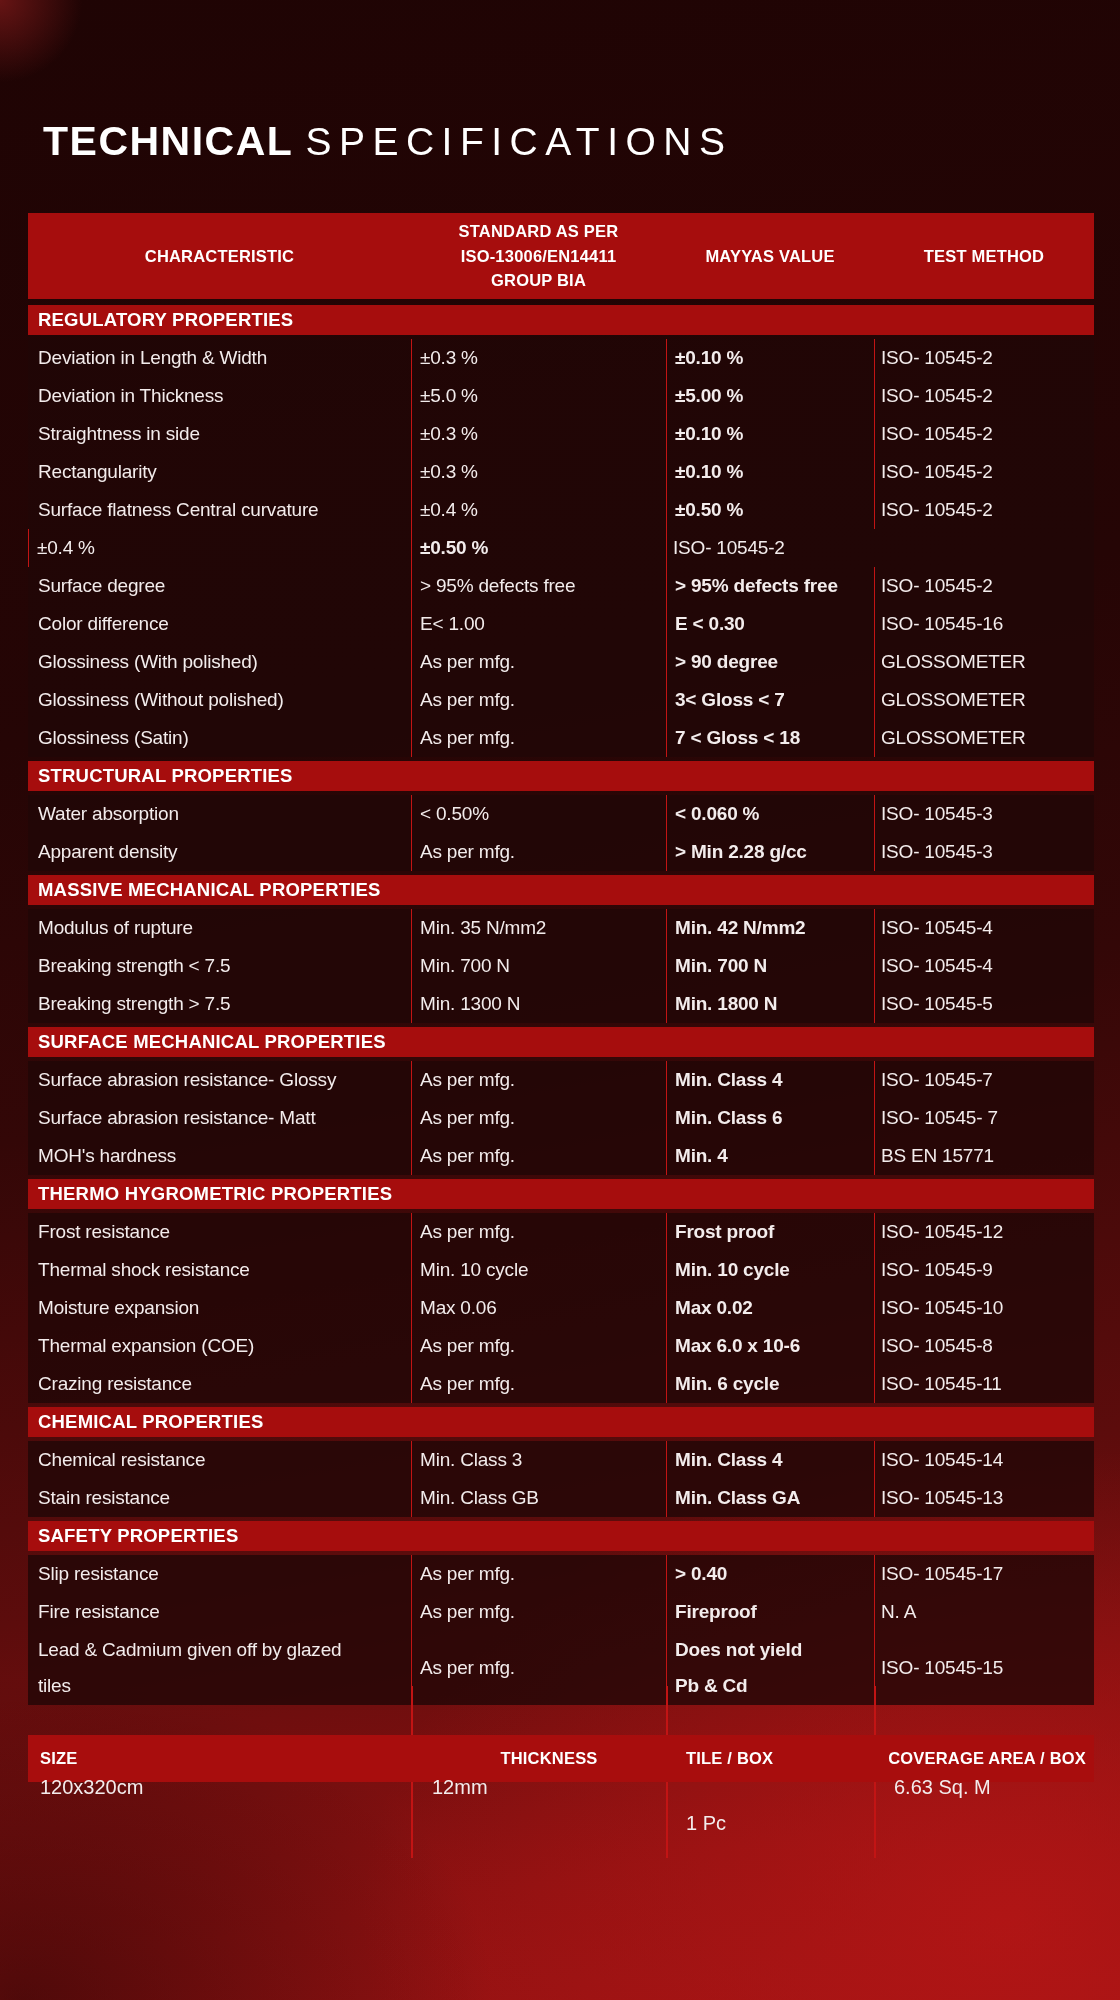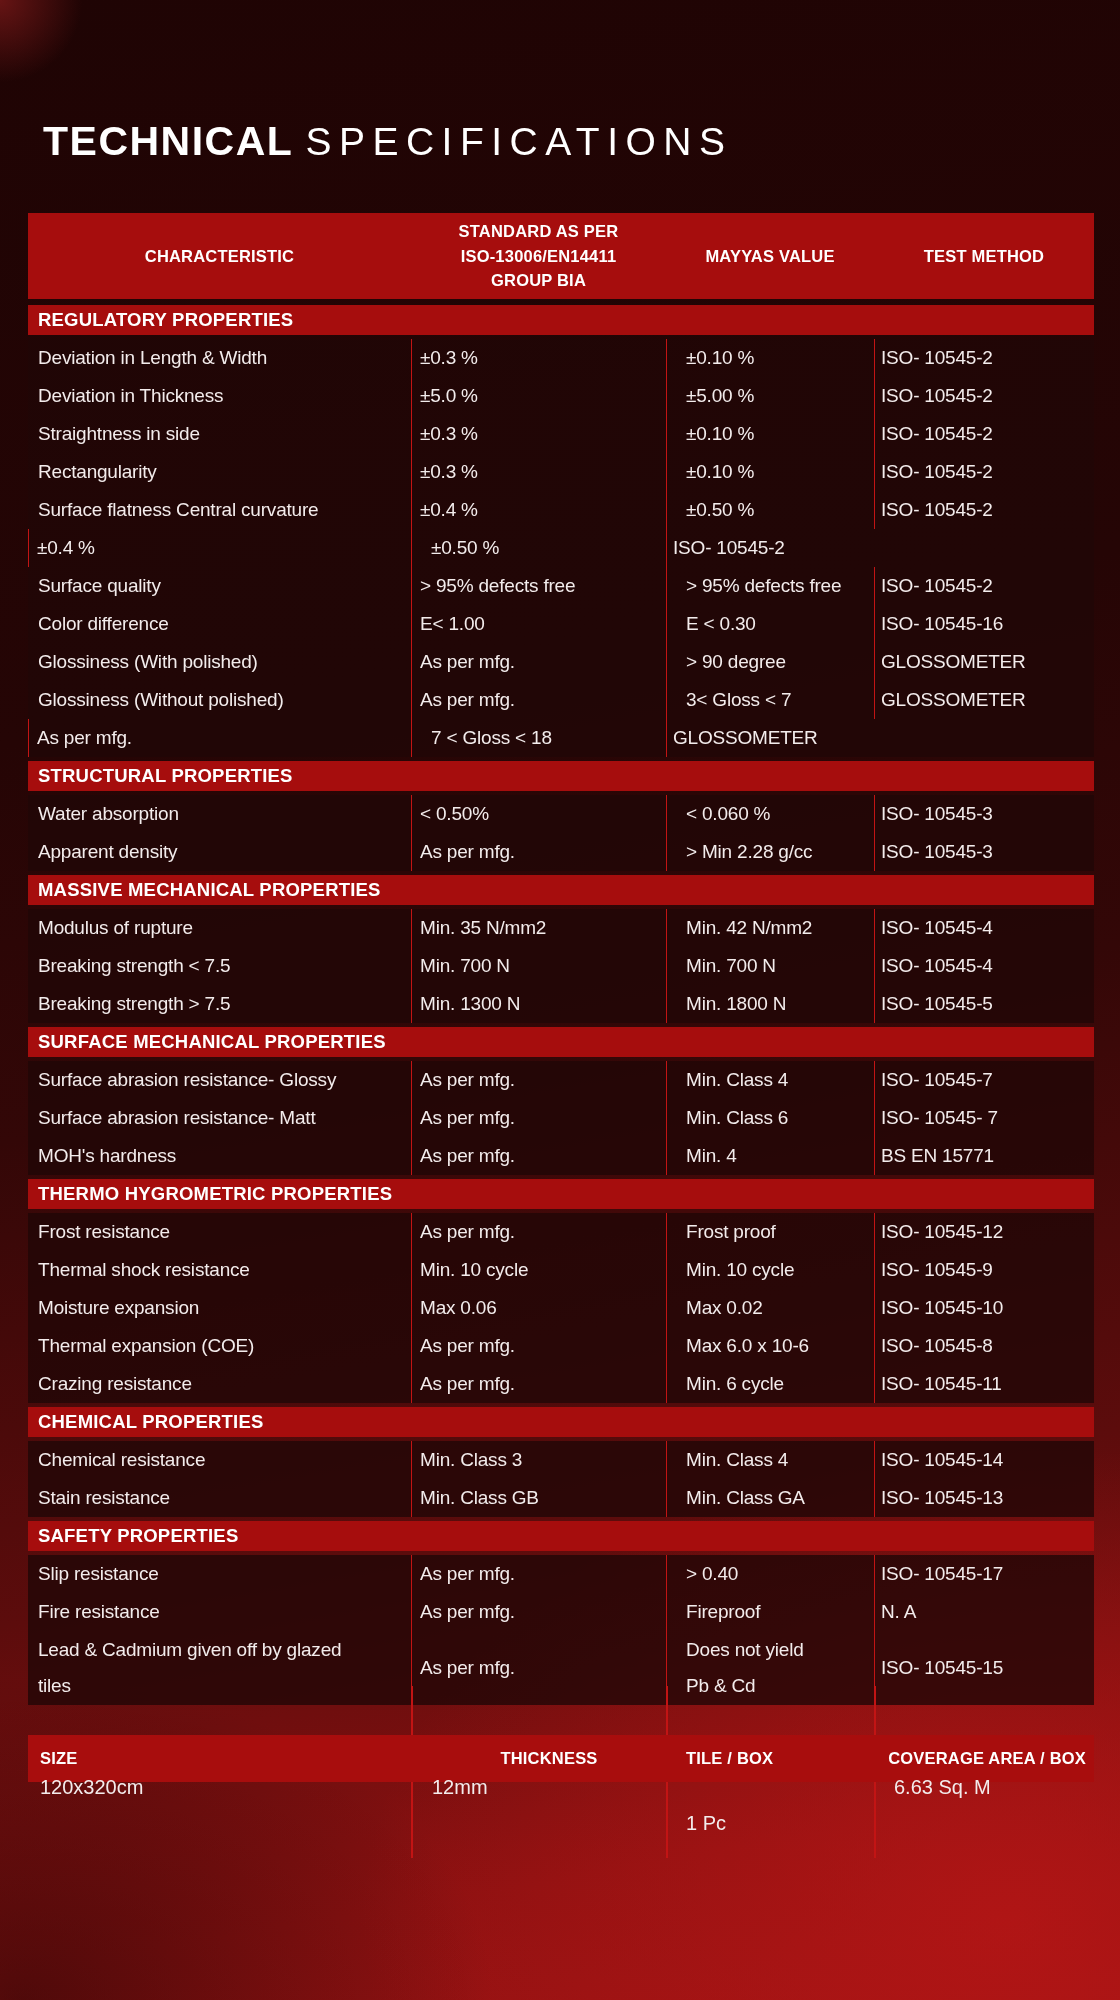--- a/index.html
+++ b/index.html
@@ -46,21 +46,21 @@
   .rows { background:rgba(32,6,6,0.80); }
   .row {
     min-height:36.3px; align-items:center;
     color:#f3ecec; font-size:19px; letter-spacing:-0.2px;
   }
   .row .c { align-self:stretch; display:flex; align-items:center;
             padding:1px 4px 1px 10px; }
   .row .c span { white-space:pre-line; line-height:36px; }
   .row .c2, .row .c3, .row .c4 { border-left:1.5px solid #c21414; }
   .row .c2 { padding-left:8px; }
-  .row .c3 { padding-left:19px; }
+  .row .c3 { padding-left:8px;font-weight:bold; }
   .row .c4 { padding-left:6px; }
 
   
   .size-wrap { position:absolute; left:28px; top:1686px; width:1066px; height:172px; }
   .size-line {
     position:absolute; top:0; bottom:0; width:1.5px; background:#c21414;
   }
   .size-line.l1 { left:383px; } .size-line.l2 { left:638px; } .size-line.l3 { left:846px; }
 
   .size-header {
@@ -179,21 +179,21 @@
             </div>
             <div class="c c3">
               <span>±0.50 %</span>
             </div>
             <div class="c c4">
               <span>ISO- 10545-2</span>
             </div>
           </div>
           <div class="row grid4">
             <div class="c c1">
-              <span>Surface quality</span>
+              <span>Surface degree</span>
             </div>
             <div class="c c2">
               <span>&gt; 95% defects free</span>
             </div>
             <div class="c c3">
               <span>&gt; 95% defects free</span>
             </div>
             <div class="c c4">
               <span>ISO- 10545-2</span>
             </div>
@@ -234,20 +234,23 @@
               <span>As per mfg.</span>
             </div>
             <div class="c c3">
               <span>3&lt; Gloss &lt; 7</span>
             </div>
             <div class="c c4">
               <span>GLOSSOMETER</span>
             </div>
           </div>
           <div class="row grid4">
+            <div class="c c1">
+              <span>Glossiness (Satin)</span>
+            </div>
             <div class="c c2">
               <span>As per mfg.</span>
             </div>
             <div class="c c3">
               <span>7 &lt; Gloss &lt; 18</span>
             </div>
             <div class="c c4">
               <span>GLOSSOMETER</span>
             </div>
           </div>

